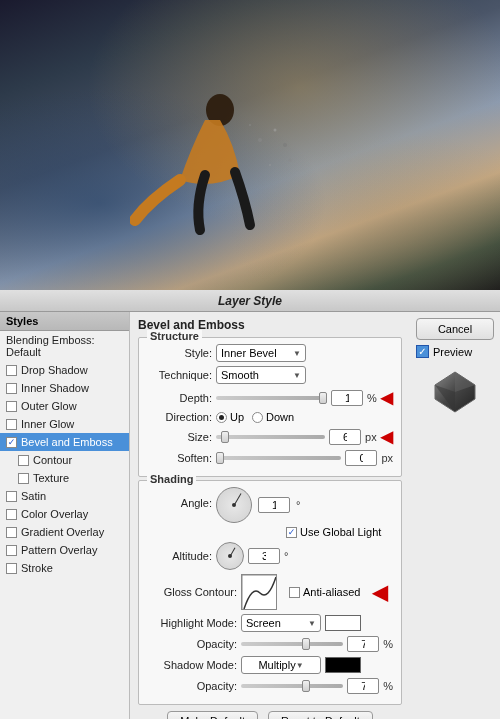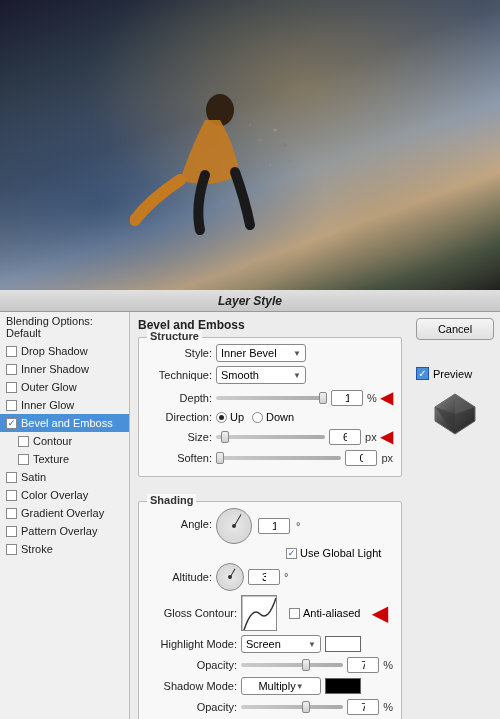--- a/index.html
+++ b/index.html
@@ -150,21 +150,20 @@
       background: linear-gradient(to bottom, #6aaae0, #4a80c0);
       color: white;
       border-color: #3a70b0;
     }
     .preview-check {
       display: flex;
       align-items: center;
       gap: 4px;
       font-size: 11px;
       width: 78px;
-      margin-top: 22px;
     }
     .preview-checkbox {
       width: 13px;
       height: 13px;
       background: #4a90d9;
       border: 1px solid #2255aa;
       display: flex;
       align-items: center;
       justify-content: center;
     }
@@ -178,21 +177,21 @@
       width: 50px;
       height: 50px;
       margin-top: 4px;
     }
 
     .section-box {
       border: 1px solid #bbb;
       background: #f8f8f8;
       border-radius: 2px;
       padding: 6px 8px;
-      margin-bottom: 24px;
+      margin-bottom: 3px;
       position: relative;
     }
     .section-label {
       position: absolute;
       top: -8px;
       left: 8px;
       background: #f8f8f8;
       padding: 0 3px;
       font-size: 11px;
       font-weight: bold;
@@ -422,23 +421,24 @@
   </div>
 </div>
 
 <div id="title-bar">
   <span>Layer Style</span>
 </div>
 
 <div id="dialog-content">
 
   <div id="styles-panel">
-
-    <div class="style-item">
-      <span>Blending Options: Default</span>
+    <div id="styles-header">Styles</div>
+
+    <div class="style-item">
+      <span>Blending Emboss: Default</span>
     </div>
     <div class="style-item">
       <div class="style-checkbox"></div>
       <span>Drop Shadow</span>
     </div>
     <div class="style-item">
       <div class="style-checkbox"></div>
       <span>Inner Shadow</span>
     </div>
     <div class="style-item">

